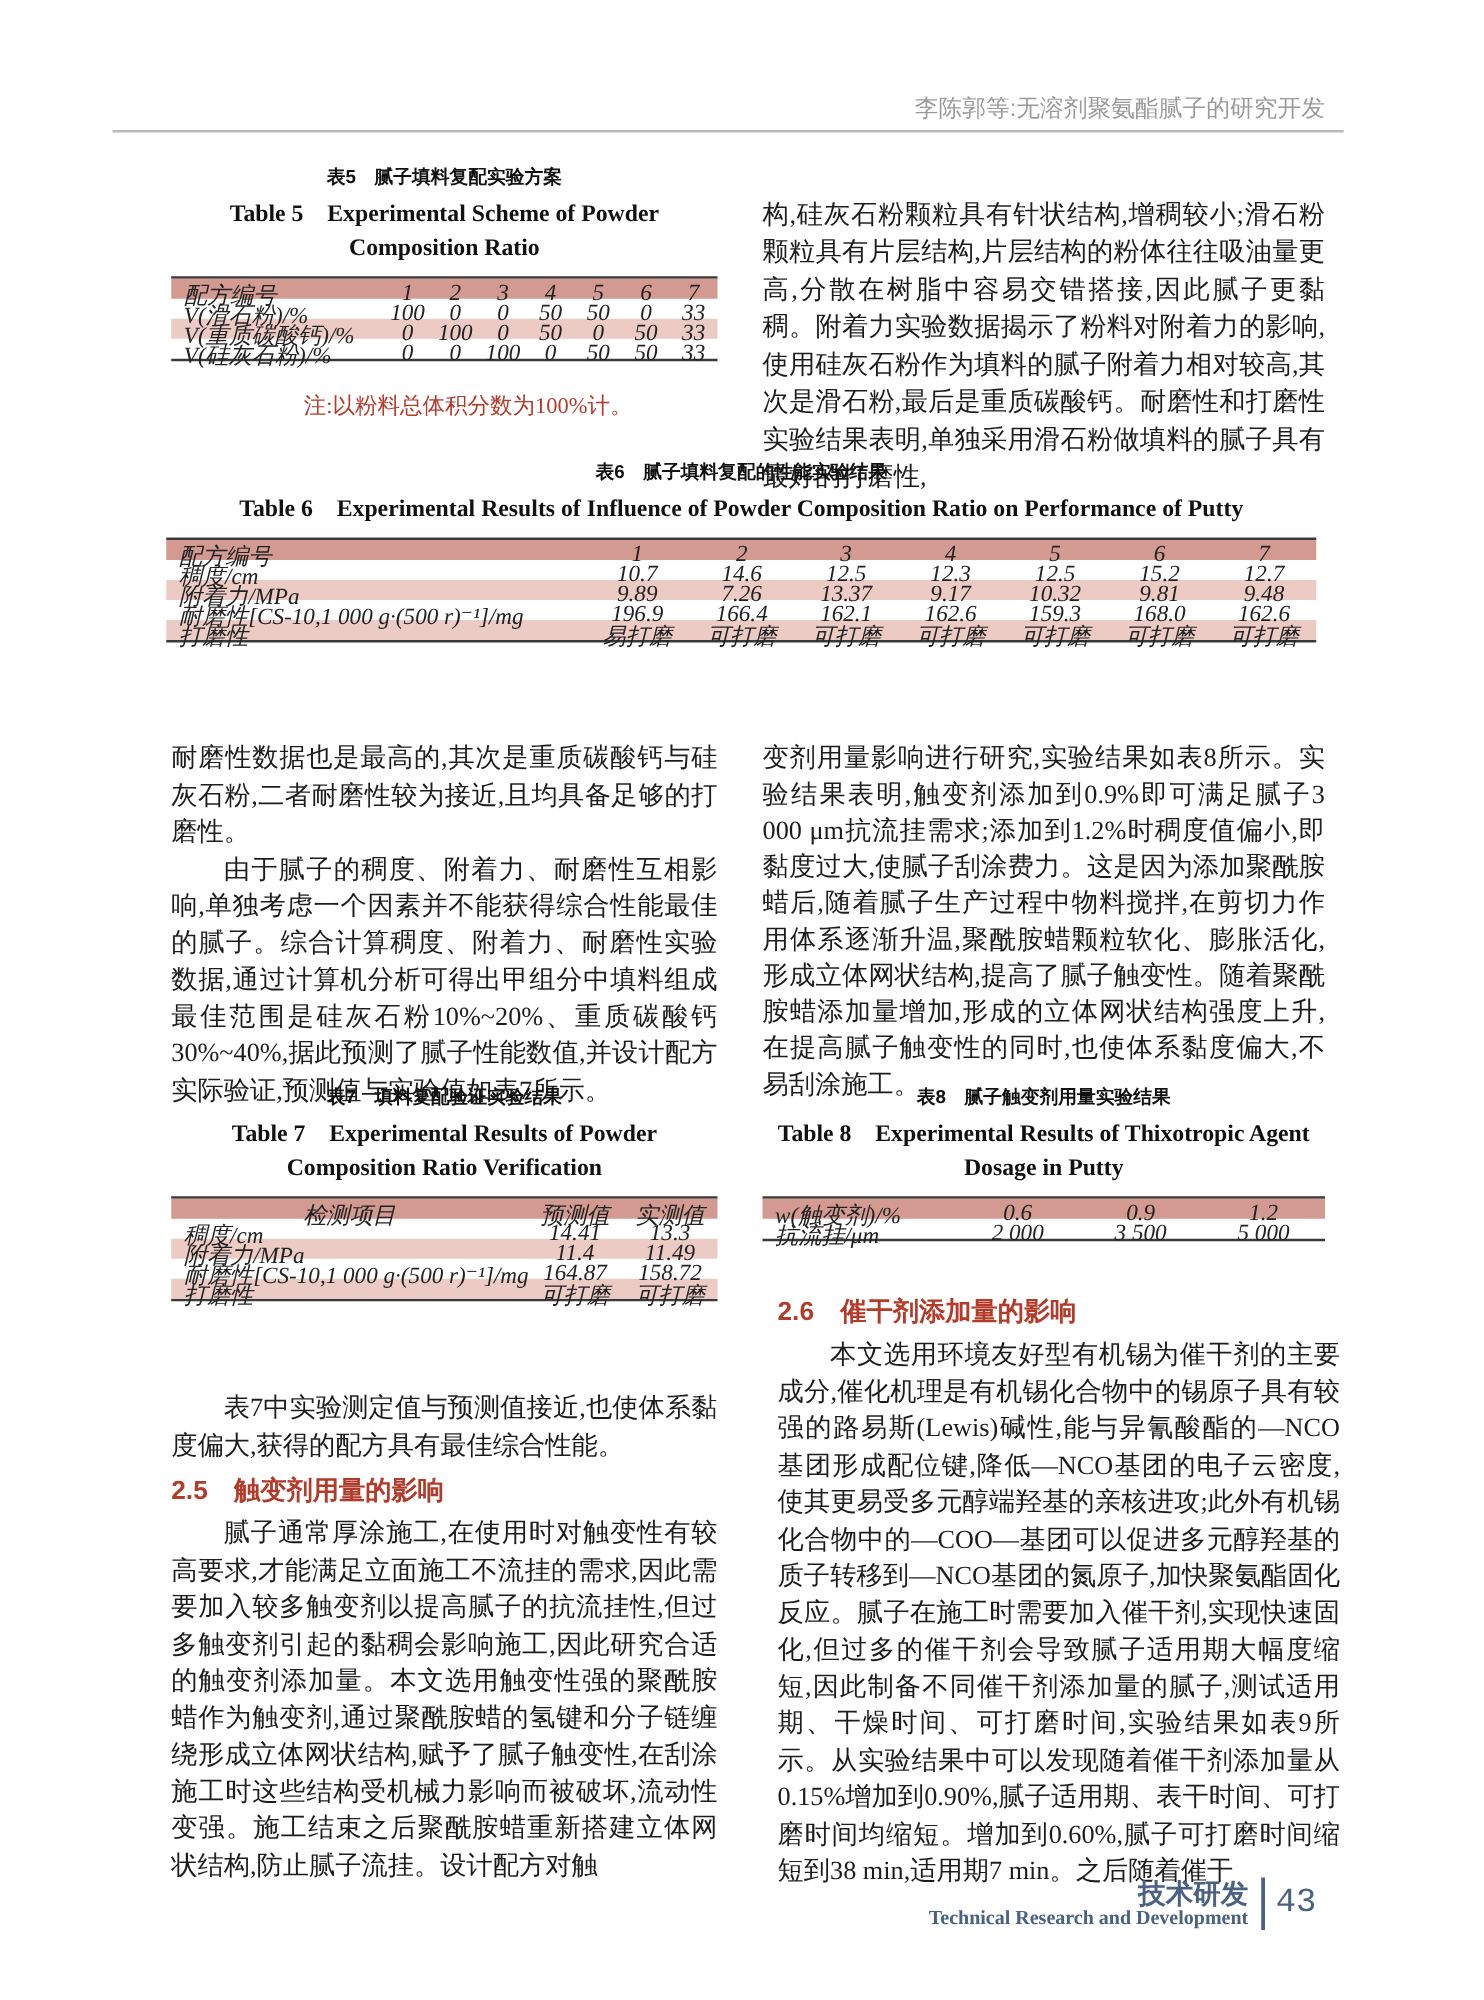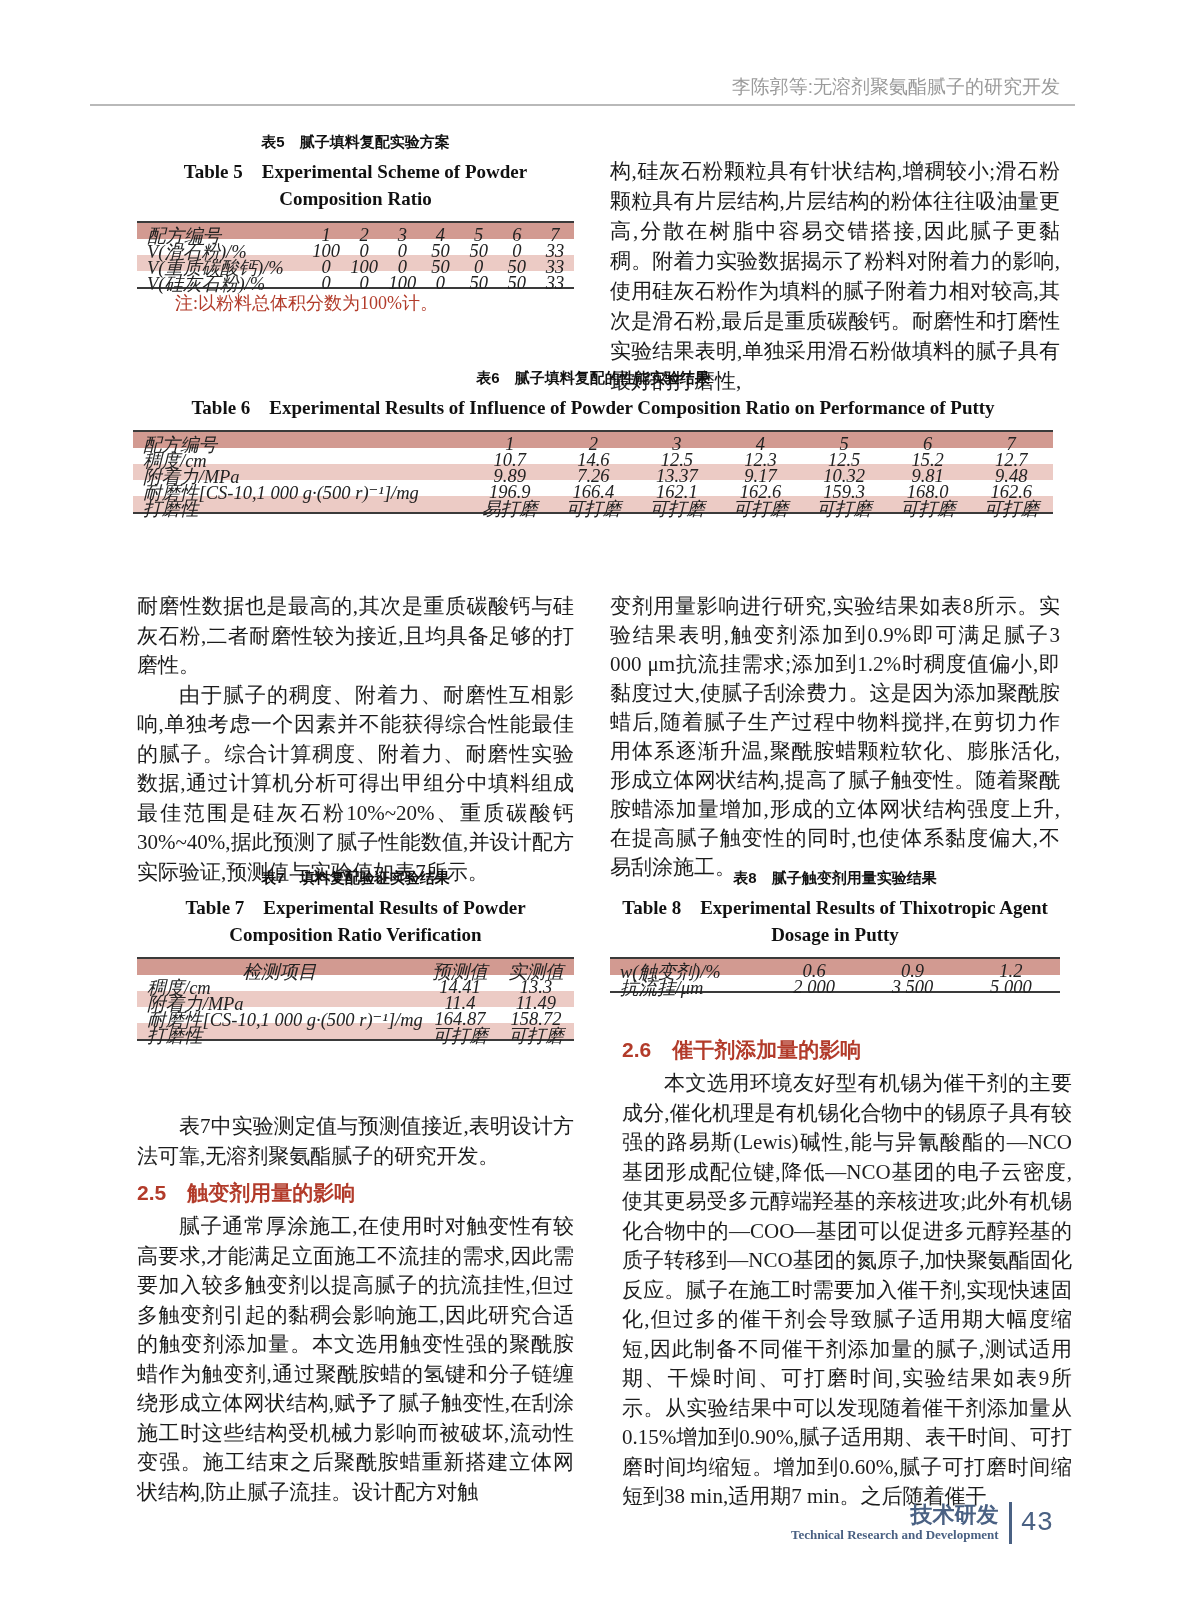--- a/index.html
+++ b/index.html
@@ -27,36 +27,36 @@
            font-family:"Liberation Serif","DejaVu Serif",serif;color:#111;}
 
   .tbl{border-top:2px solid #3a3a3a;border-bottom:2px solid #3a3a3a;}
   .trow{display:grid;height:16px;align-items:center;font-style:italic;}
   .trow.dark{background:var(--dark-pink);}
   .trow.light{background:var(--light-pink);}
   .tcell{text-align:center;font-size:18.5px;white-space:nowrap;color:#222;}
   .tcell.lbl{text-align:left;padding-left:10px;}
   .tcell.lbl.ctr{text-align:center;padding-left:0;}
 
-  .note{margin-top:2px;padding-left:38px;font-size:18px;color:var(--accent-red);}
+  .note{margin-top:23px;padding-left:38px;font-size:18px;color:var(--accent-red);text-align:center;}
 
   p.body{margin:0;font-size:21px;line-height:29.5px;text-align:justify;color:#1c1c1c;}
   p.body.indent{text-indent:2em;}
   .rt1 p.body{line-height:30px;margin-top:28px;}
   .rt2 p.body{line-height:29px;}
 
   .sec-heading{font-size:21px;font-weight:bold;color:var(--accent-red);
                font-family:"Liberation Sans","DejaVu Sans",sans-serif;
                margin:7px 0 5px 0;line-height:29px;}
 
   .footer{position:absolute;right:134px;bottom:56px;display:flex;align-items:center;}
   .footer-text{text-align:right;color:var(--footer-blue);}
   .footer-cn{font-size:22px;font-weight:bold;line-height:24px;
              font-family:"Liberation Sans","DejaVu Sans",sans-serif;}
-  .footer-en{font-size:13px;font-weight:bold;line-height:16px;
+  .footer-en{font-size:16px;font-weight:bold;line-height:16px;
              font-family:"Liberation Serif","DejaVu Serif",serif;}
   .footer-bar{width:3px;height:42px;background:var(--footer-blue);margin:0 9px 0 10px;}
   .footer-page{font-size:27px;color:var(--footer-blue);font-family:Liberation Mono, monospace;}
 </style>
 </head>
 <body>
 
 <div class="page">
 
   <div class="running-head">李陈郭等:无溶剂聚氨酯腻子的研究开发</div>
@@ -225,21 +225,21 @@
         <div class="trow plain" style="grid-template-columns: 155px 1fr 1fr 1fr;">
           <div class="tcell lbl">抗流挂/μm</div>
           <div class="tcell">2 000</div>
           <div class="tcell">3 500</div>
           <div class="tcell">5 000</div>
         </div>
       </div>
   </section>
 
   <section class="blk blk-left2">
-    <p class="body indent">表7中实验测定值与预测值接近,表明设计方法可靠,无溶剂聚氨酯腻子的研究开发。</p>
+    <p class="body indent">表7中实验测定值与预测值接近,也使体系黏度偏大,获得的配方具有最佳综合性能。</p>
     <div class="sec-heading">2.5　触变剂用量的影响</div>
     <p class="body indent">腻子通常厚涂施工,在使用时对触变性有较高要求,才能满足立面施工不流挂的需求,因此需要加入较多触变剂以提高腻子的抗流挂性,但过多触变剂引起的黏稠会影响施工,因此研究合适的触变剂添加量。本文选用触变性强的聚酰胺蜡作为触变剂,通过聚酰胺蜡的氢键和分子链缠绕形成立体网状结构,赋予了腻子触变性,在刮涂施工时这些结构受机械力影响而被破坏,流动性变强。施工结束之后聚酰胺蜡重新搭建立体网状结构,防止腻子流挂。设计配方对触</p>
   </section>
 
   <section class="blk blk-right3">
     <div class="sec-heading">2.6　催干剂添加量的影响</div>
     <p class="body indent">本文选用环境友好型有机锡为催干剂的主要成分,催化机理是有机锡化合物中的锡原子具有较强的路易斯(Lewis)碱性,能与异氰酸酯的—NCO基团形成配位键,降低—NCO基团的电子云密度,使其更易受多元醇端羟基的亲核进攻;此外有机锡化合物中的—COO—基团可以促进多元醇羟基的质子转移到—NCO基团的氮原子,加快聚氨酯固化反应。腻子在施工时需要加入催干剂,实现快速固化,但过多的催干剂会导致腻子适用期大幅度缩短,因此制备不同催干剂添加量的腻子,测试适用期、干燥时间、可打磨时间,实验结果如表9所示。从实验结果中可以发现随着催干剂添加量从0.15%增加到0.90%,腻子适用期、表干时间、可打磨时间均缩短。增加到0.60%,腻子可打磨时间缩短到38 min,适用期7 min。之后随着催干</p>
   </section>
 
   <div class="footer">

